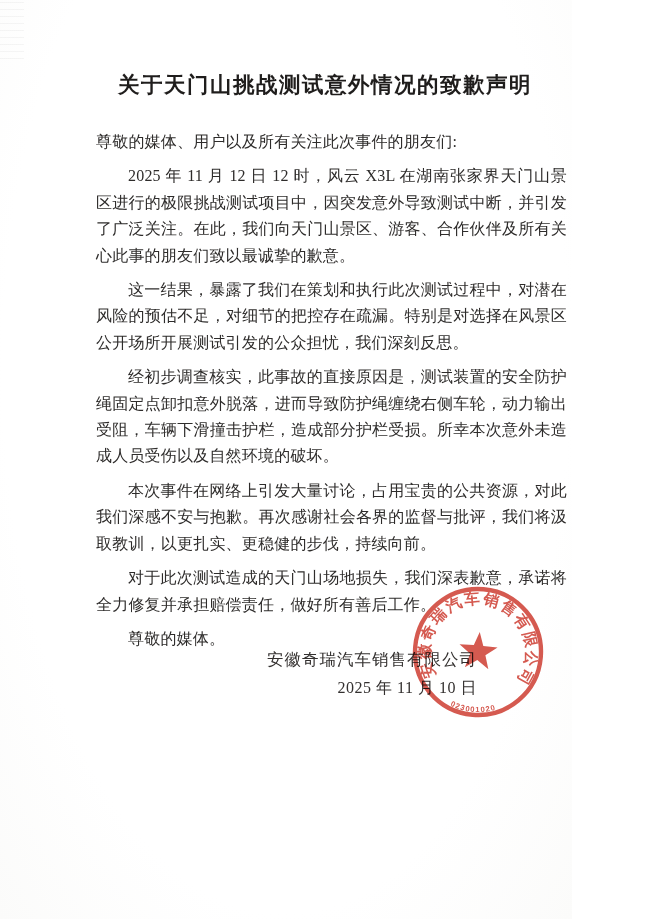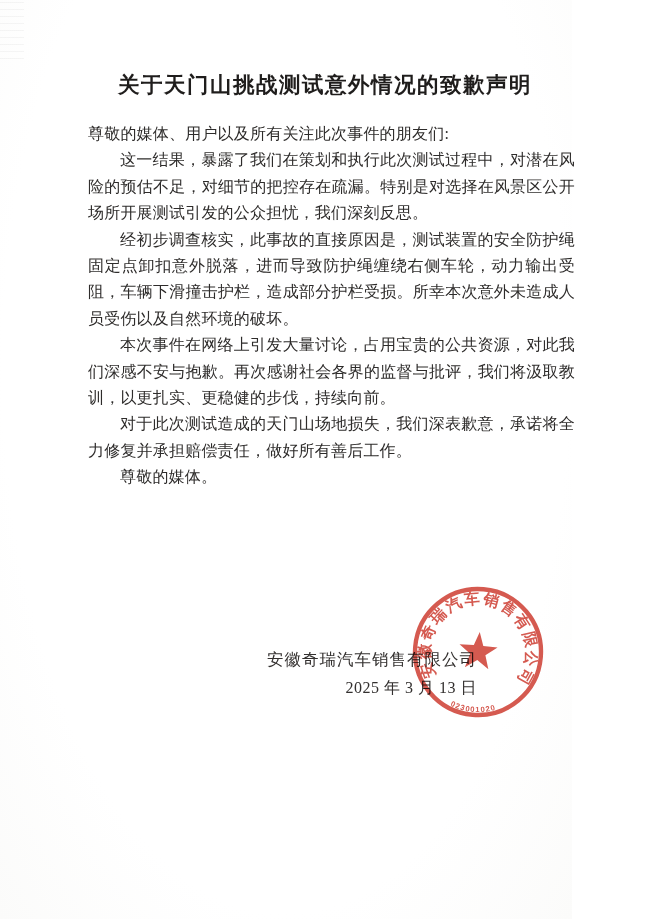--- a/index.html
+++ b/index.html
@@ -46,21 +46,21 @@
     top: 121px;
     left: 88px;
     width: 487px;
     font-size: 16px;
     line-height: 26.4px;
     text-align: justify;
     text-justify: inter-ideograph;
     letter-spacing: 0.2px;
   }
   .doc-body p {
-    margin: 0;
+    margin: 8px;
     padding: 0;
   }
   .doc-body p.indent {
     text-indent: 2em;
   }
   .signature-block {
     position: absolute;
     top: 646px;
     right: 95px;
     text-align: right;
@@ -105,30 +105,31 @@
 <body>
 
 <div class="page">
 
   <div class="scan-artifact"></div>
 
   <h1 class="doc-title">关于天门山挑战测试意外情况的致歉声明</h1>
 
   <div class="doc-body">
     <p>尊敬的媒体、用户以及所有关注此次事件的朋友们:</p>
+    <p class="indent">2025 年 11 月 12 日 12 时，风云 X3L 在湖南张家界天门山景区进行的极限挑战测试项目中，因突发意外导致测试中断，并引发了广泛关注。在此，我们向天门山景区、游客、合作伙伴及所有关心此事的朋友们致以最诚挚的歉意。</p>
     <p class="indent">这一结果，暴露了我们在策划和执行此次测试过程中，对潜在风险的预估不足，对细节的把控存在疏漏。特别是对选择在风景区公开场所开展测试引发的公众担忧，我们深刻反思。</p>
     <p class="indent">经初步调查核实，此事故的直接原因是，测试装置的安全防护绳固定点卸扣意外脱落，进而导致防护绳缠绕右侧车轮，动力输出受阻，车辆下滑撞击护栏，造成部分护栏受损。所幸本次意外未造成人员受伤以及自然环境的破坏。</p>
     <p class="indent">本次事件在网络上引发大量讨论，占用宝贵的公共资源，对此我们深感不安与抱歉。再次感谢社会各界的监督与批评，我们将汲取教训，以更扎实、更稳健的步伐，持续向前。</p>
     <p class="indent">对于此次测试造成的天门山场地损失，我们深表歉意，承诺将全力修复并承担赔偿责任，做好所有善后工作。</p>
     <p class="indent">尊敬的媒体。</p>
   </div>
 
   <div class="signature-block">
     <div class="signature-company">安徽奇瑞汽车销售有限公司</div>
-    <div class="signature-date">2025 年 3 月 13 日</div>
+    <div class="signature-date">2025 年 11 月 10 日</div>
   </div>
 
   <svg class="seal" viewBox="0 0 200 200" aria-hidden="true">
     <defs>
       <path id="arcTop" d="M 41 141.3 A 72 72 0 1 1 159 141.3" fill="none"></path>
       <path id="arcBottom" d="M 62 181.6 A 90 90 0 0 0 138 181.6" fill="none"></path>
     </defs>
     <circle cx="100" cy="100" r="94" fill="none" stroke="#cf4338" stroke-width="6.5"></circle>
     <polygon fill="#cf4338" points="100,70 107.1,90.3 128.5,90.7 111.4,103.7 117.6,124.3 100,112 82.4,124.3 88.6,103.7 71.5,90.7 92.9,90.3"></polygon>
     <text class="arc-company">

